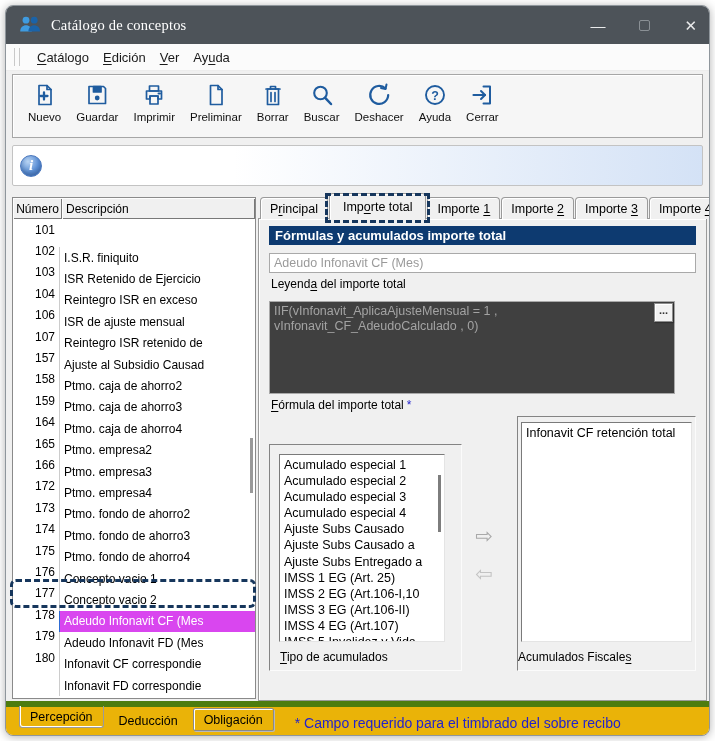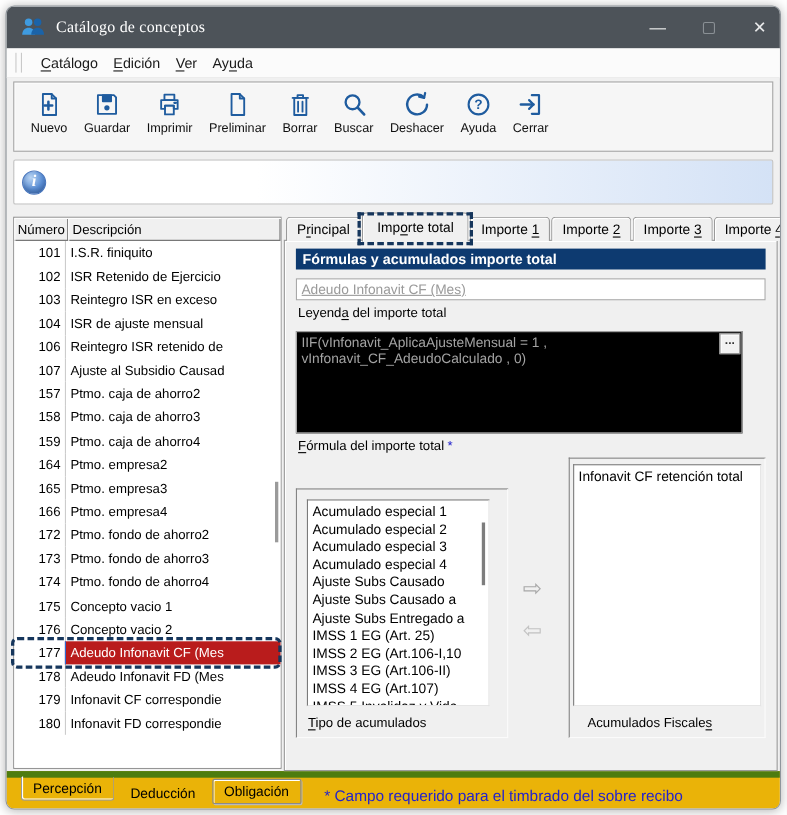--- a/index.html
+++ b/index.html
@@ -36,50 +36,50 @@
   
   .cat-table { position:absolute; left:6px; top:4px; width:244px; height:502px; background:#ffffff; border:1px solid #8a8a8a; }
   .thead { display:flex; height:21px; background:#f0f0f0; position:relative; z-index:2; }
   .th { box-shadow:inset 1px 1px 0 #fdfdfd, inset -1px -1px 0 #787878; display:flex; align-items:center; font-size:12px; padding:0 4px; }
   .th.num { width:49px; justify-content:center; }
   .th.desc { flex:1; }
   .tbody { position:absolute; top:21px; left:0; right:0; bottom:0; background:#ffffff; }
   .row { display:flex; height:21.4px; font-size:12px; color:#000; }
   .cell { display:flex; align-items:center; height:100%; }
   .cell.num { width:46px; justify-content:flex-end; padding-right:4px; }
-  .cell.desc { flex:1; padding-left:4px; border-left:1px solid #cccccc; white-space:nowrap; overflow:hidden; }
+  .cell.desc { flex:1; padding-left:4px; border-left:1px solid #cccccc; white-space:nowrap; overflow:hidden;margin-top:28px; }
   .row.selected { position:relative; }
-  .row.selected .desc { background:#b91c1c; border-left-color:#2e6bd4; color:#ffffff; }
+  .row.selected .desc { background:#d946ef; border-left-color:#2e6bd4; color:#ffffff; }
   .row.selected::after { content:""; position:absolute; left:-3px; right:-1px; top:-4px; bottom:-4px; border:3px dashed #16365c; border-radius:6px; pointer-events:none; z-index:5; }
   .table-scroll-thumb { position:absolute; right:2px; top:240px; width:3px; height:55px; background:#9a9a9a; z-index:3; }
   
   .tabctl { position:absolute; left:252px; top:0; width:449px; height:508px; }
   .tabstrip { position:relative; display:flex; height:26px; padding-left:2px; z-index:2; }
   .tab { display:flex; align-items:center; justify-content:center; padding:0 9px; font-size:12.5px; color:#000;
     background:#f0f0f0; border:1px solid #9a9a9a; border-bottom:none; border-radius:4px 4px 0 0;
     box-shadow:inset 1px 1px 0 #ffffff; height:22px; margin-top:4px; margin-right:1px; white-space:pre; }
   .tab.selected { height:27px; margin-top:0; margin-bottom:-1px; padding:0 13px; position:relative; z-index:4; border-bottom:1px solid #f0f0f0; }
   .tab.selected::after { content:""; position:absolute; left:-5px; right:-5px; top:-1px; bottom:-4px; border:3px dashed #16365c; pointer-events:none; }
   .tabpanel { position:absolute; top:25px; left:0; right:0; bottom:0; background:#f0f0f0; border:1px solid #9a9a9a; box-shadow:inset 1px 1px 0 #ffffff; z-index:1; padding:5px 6px 0; }
   .section-title { height:19px; background:#0d3a70; color:#ffffff; font-weight:bold; font-size:13px; display:flex; align-items:center; padding-left:6px; margin:2px 4px 0; }
-  .concept-name { display:block; margin:8px 4px 0; width:calc(100% - 8px); height:20px; border:1px solid #a9a9a9; background:#ffffff; color:#9a9a9a; font-size:12.5px; padding:0 4px; font-family:inherit;text-decoration:underline; }
+  .concept-name { display:block; margin:8px 4px 0; width:calc(100% - 8px); height:20px; border:1px solid #a9a9a9; background:#ffffff; color:#9a9a9a; font-size:12.5px; padding:0 4px; font-family:inherit; }
   .lbl { margin:4px 6px 0; font-size:12px; color:#000; white-space:pre; }
   .formula-wrap { position:relative; margin:10px 25px 0 4px; height:93px; }
-  .formula { position:absolute; inset:0; border:1px solid #a9a9a9; background:#000000; color:#a3a3a3; font-size:12.5px; line-height:15px; padding:2px 24px 2px 4px; white-space:pre-line; overflow:hidden; }
+  .formula { position:absolute; inset:0; border:1px solid #a9a9a9; background:#404040; color:#a3a3a3; font-size:12.5px; line-height:15px; padding:2px 24px 2px 4px; white-space:pre-line; overflow:hidden; }
   .ellipsis { position:absolute; top:2px; right:2px; width:19px; height:19px; border:1px solid #8d8d8d; background:#f2f2f2; box-shadow:inset 1px 1px 0 #ffffff, 1px 1px 1px rgba(0,0,0,.25); font-size:11px; font-weight:bold; color:#333; line-height:10px; padding-bottom:6px; cursor:default; }
   .req { color:#2323cc; margin-left:3px; }
   .transfer { position:relative; margin:4px 4px 0; height:255px; display:flex; }
   .group { position:relative; border:1px solid; border-color:#848484 #fbfbfb #fbfbfb #848484; background:#f0f0f0; }
   .left-group { width:193px; padding:9px 16px 28px 9px;margin-top:28px; }
   .right-group { width:179px; margin-left:auto; padding:5px 3px 28px 3px; }
   .listbox { width:100%; height:100%; background:#ffffff; border:1px solid; border-color:#7a7a7a #e4e4e4 #e4e4e4 #7a7a7a; overflow:hidden; font-size:12.5px; line-height:16.1px; padding:2px 0 0 4px; position:relative; }
   .list-item { white-space:nowrap; overflow:hidden; }
   .list-scroll-thumb { position:absolute; right:3px; top:20px; width:3px; height:57px; background:#7d7d7d; }
   .grouplbl { position:absolute; left:10px; bottom:6px; font-size:12px; white-space:pre; }
-  .right-group .grouplbl { left:16px; }
+  .right-group .grouplbl { left:0; }
   .arrows { width:44px; display:flex; flex-direction:column; align-items:center; justify-content:center; gap:17px; padding-top:22px; }
   .arrow { background:none; border:none; font-size:21px; line-height:1; cursor:default; padding:0; }
   .arrow.right { color:#a9a9a9; }
   .arrow.left { color:#c3c3c3; }
   
   .bottombar { position:relative; height:34px; border-top:6px solid #4d7c0f; background:#eab308; display:flex; align-items:flex-start; padding:0 0 0 13px; }
   .btab { font-size:12.5px; color:#000; padding:4px 10px 3px; margin-right:5px; cursor:default; }
   .btab.raised { border:1px solid #9a9a9a; border-top:none; border-radius:0 0 3px 3px; box-shadow:inset 1px -1px 0 #ffffff; margin-top:-1px; }
   .btab.boxed { border:1px solid #8a8a8a; border-radius:2px; box-shadow:inset 1px 1px 0 #ffffff, 1px 1px 0 #b9b9b9; margin-top:1px; }
   .btab.selected { padding-top:7px; }

